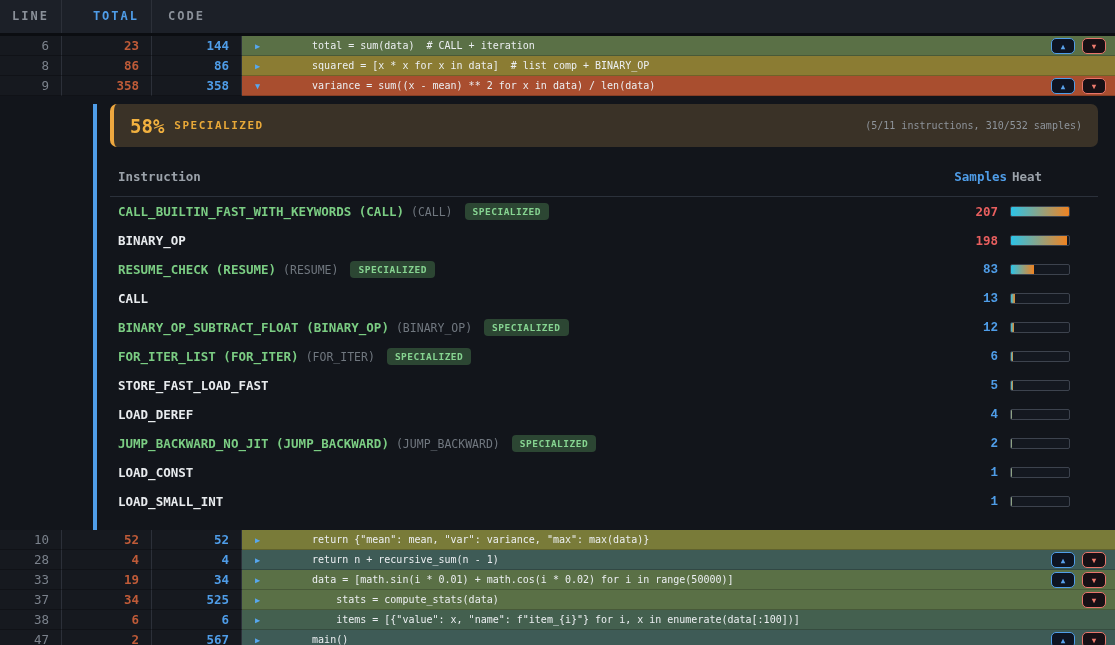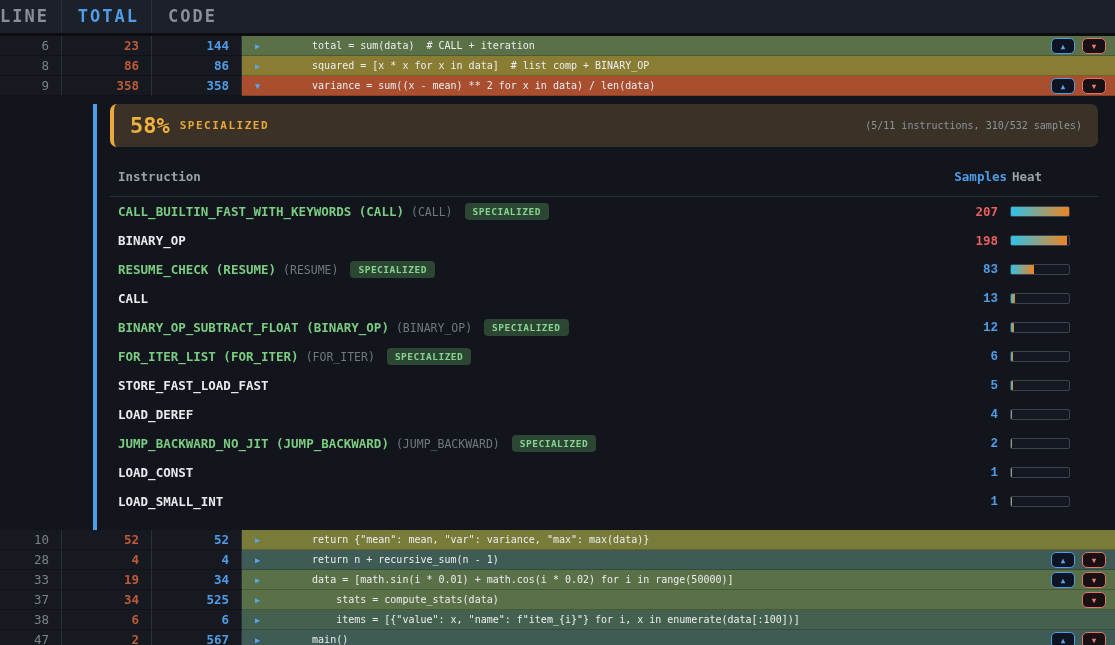--- a/index.html
+++ b/index.html
@@ -3,21 +3,21 @@
 <meta charset="utf-8">
 <style>
   * { margin:0; padding:0; box-sizing:border-box; }
   body { background:#0c0e12; }
   .app {
     width:1115px; height:645px; background:#12151b; position:relative; overflow:hidden;
     font-family:"DejaVu Sans Mono", monospace;
   }
   
   .hdr { display:flex; height:36px; background:#1c2028; border-bottom:3px solid #0b0d11;
-         font-size:17px; font-weight:bold; letter-spacing:2px; align-items:center; }
+         font-size:12px; font-weight:bold; letter-spacing:2px; align-items:center; }
   .hdr .cell { line-height:33px; }
   .c-line  { width:62px; text-align:right; padding-right:12px; border-right:1px solid #2c3039; color:#8a9099; }
   .c-self  { width:90px; text-align:right; padding-right:12px; border-right:1px solid #2c3039; color:#b55f3a; }
   .c-total { width:90px; text-align:right; padding-right:12px; border-right:1px solid #2c3039; color:#4f9de8; }
   .c-code  { flex:1; padding-left:16px; color:#8a9099; }
   
   .crow { display:flex; height:20px; font-size:12.5px; }
   .crow .g { line-height:20px; background:#16191f; border-bottom:1px solid rgba(0,0,0,0.25); }
   .g-line  { width:62px; text-align:right; padding-right:12px; border-right:1px solid #2c3039; color:#7b828c; }
   .g-self  { width:90px; text-align:right; padding-right:12px; border-right:1px solid #2c3039; color:#bf5b38; font-weight:bold; }
@@ -29,21 +29,21 @@
   .nbtn { width:24px; height:16px; border-radius:5px; display:flex; align-items:center; justify-content:center;
           font-size:7.5px; border:1.5px solid; cursor:pointer; }
   .nbtn-up   { border-color:#4f9de8; color:#5aa2ec; background:#0e1422; }
   .nbtn-down { border-color:#e8756b; color:#ee7b6e; background:#171015; }
   
   .panel { height:426px; position:relative; }
   .vline { position:absolute; left:93px; top:0; width:4px; height:100%; background:#4f9de8; }
   .panel-inner { margin-left:110px; width:988px; }
   .summary { margin-top:8px; height:43px; display:flex; align-items:center; background:#3a3227;
              border-left:4px solid #eda73f; border-radius:7px; padding:0 16px; }
-  .pct { font-size:22px; font-weight:bold; color:#f2b13f; }
+  .pct { font-size:19px; font-weight:bold; color:#f2b13f; }
   .pct-label { margin-left:10px; font-size:11px; font-weight:bold; color:#e8a838; letter-spacing:1.5px; }
   .meta { margin-left:auto; font-size:10px; color:#8e949b; }
   .itable { margin-top:13px; }
   .ithead { display:flex; align-items:center; padding:9px 0 12px; border-bottom:1px solid #2b313b;
             font-size:12.5px; font-weight:bold; color:#9aa1a9; }
   .col-name { flex:1; padding-left:8px; }
   .col-samples { width:90px; text-align:right; margin-right:3px; }
   .ithead .col-samples { color:#4f9de8; }
   .col-heat { width:88px; padding-left:2px; }
   .irow { height:29px; display:flex; align-items:center; font-size:12.5px; }

